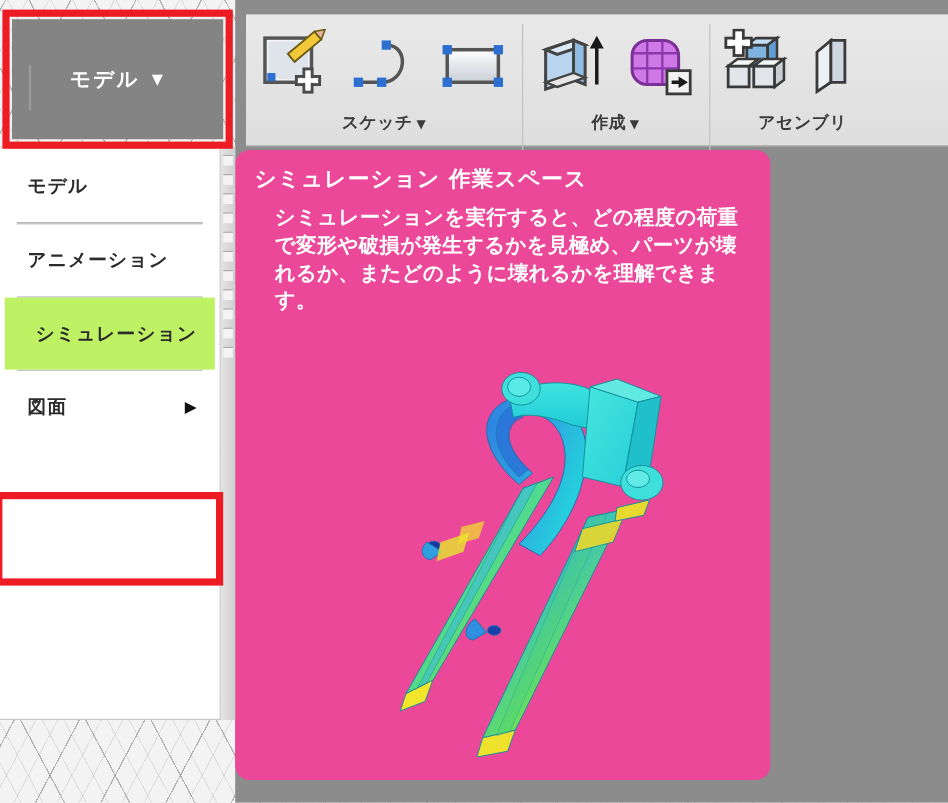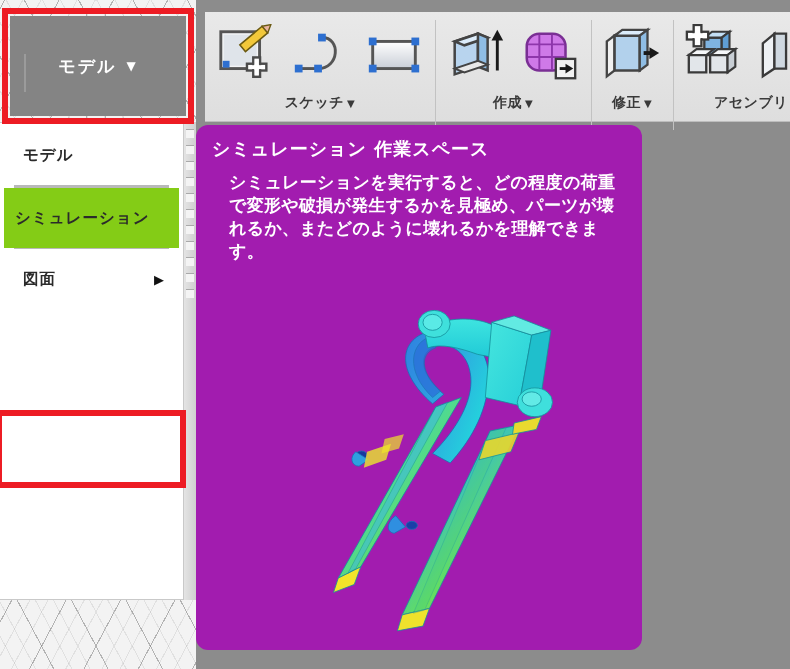--- a/index.html
+++ b/index.html
@@ -152,23 +152,24 @@
     align-items: center;
     padding-left: 23px;
     font-size: 15.5px;
     font-weight: 600;
     color: #2b2b2b;
     letter-spacing: 1px;
     white-space: nowrap;
     position: relative;
   }
   .menu-item.selected {
-    background: #84cc16;
+    background: #bef264;
     margin: 0 4px;
     padding-left: 11px;
+    justify-content: center;
   }
   .menu-sep {
     height: 1px;
     background: #b9b9b9;
     margin: 0 14px;
   }
   .submenu-arrow {
     position: absolute;
     right: 18px;
     font-size: 13px;
@@ -190,21 +191,21 @@
     margin: 7px 2px;
     background: #f4f4f4;
     border-top: 1px solid #a9a9a9;
   }
 
   
   .tip {
     position: absolute;
     left: 196px; top: 125px;
     width: 446px; height: 525px;
-    background: #a21caf;
+    background: #ec4899;
     border-radius: 12px;
     z-index: 2;
     overflow: hidden;
   }
   .tip-title {
     color: #ffffff;
     font-size: 18px;
     font-weight: 700;
     letter-spacing: 1px;
     padding: 12px 0 0 16px;
@@ -311,37 +312,20 @@
             <path d="M42 46 H53" stroke="#1a1a1a" stroke-width="3"></path>
             <polygon points="56,46 48,41 48,51" fill="#1a1a1a"></polygon>
           </svg>
         </span>
       </div>
       <div class="ribbon-label">
         <span>作成</span><span class="caret">▼</span>
       </div>
     </div>
 
-    <div class="ribbon-group">
-      <div class="ribbon-icons">
-        <span>
-          <svg class="ricon" viewBox="0 0 64 64">
-            <polygon points="6,18 14,12 14,48 6,54" fill="#f0f0f0" stroke="#444" stroke-width="2.4"></polygon>
-            <polygon points="14,12 40,12 40,48 14,48" fill="#b2d1ec" stroke="#444" stroke-width="2.6"></polygon>
-            <polygon points="14,12 22,6 48,6 40,12" fill="#dcecfa" stroke="#444" stroke-width="2.4"></polygon>
-            <polygon points="40,12 48,6 48,42 40,48" fill="#8fbde4" stroke="#444" stroke-width="2.4"></polygon>
-            <path d="M44 30 H54" stroke="#1a1a1a" stroke-width="4"></path>
-            <polygon points="60,30 50,24 50,36" fill="#1a1a1a"></polygon>
-          </svg>
-        </span>
-      </div>
-      <div class="ribbon-label">
-        <span>修正</span><span class="caret">▼</span>
-      </div>
-    </div>
 
     <div class="ribbon-group">
       <div class="ribbon-icons">
         <span>
           <svg class="ricon" viewBox="0 0 64 64">
             <polygon points="22,14 40,14 40,32 22,32" fill="#7fb3e0" stroke="#3a3a3a" stroke-width="2.4"></polygon>
             <polygon points="22,14 30,8 48,8 40,14" fill="#c4dff5" stroke="#3a3a3a" stroke-width="2.2"></polygon>
             <polygon points="40,14 48,8 48,26 40,32" fill="#5f9ed4" stroke="#3a3a3a" stroke-width="2.2"></polygon>
             <polygon points="6,32 24,32 24,50 6,50" fill="#e2e6ea" stroke="#3a3a3a" stroke-width="2.4"></polygon>
             <polygon points="6,32 14,26 32,26 24,32" fill="#f5f7f9" stroke="#3a3a3a" stroke-width="2.2"></polygon>
@@ -389,20 +373,23 @@
       <i></i>
       <i></i>
   </div>
 
   <div class="menu">
     <div class="menu-item">
       <span>モデル</span>
     </div>
     <div class="menu-sep"></div>
     <div class="menu-sep"></div>
+    <div class="menu-item">
+      <span>アニメーション</span>
+    </div>
     <div class="menu-sep"></div>
     <div class="menu-item selected">
       <span>シミュレーション</span>
     </div>
     <div class="menu-sep"></div>
     <div class="menu-item">
       <span>図面</span>
       <span class="submenu-arrow">▶</span>
     </div>
   </div>

